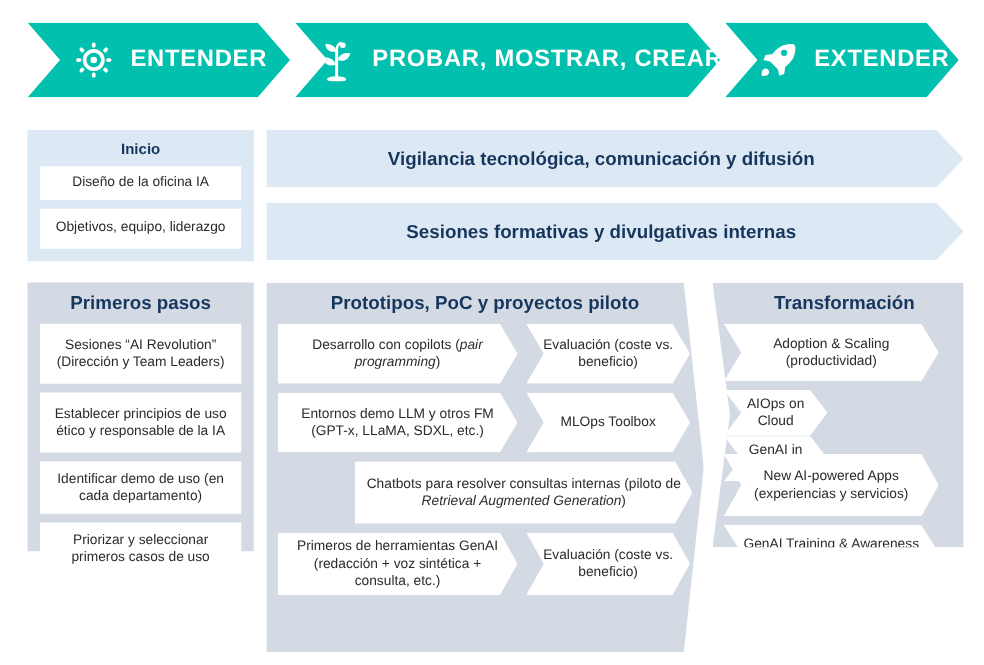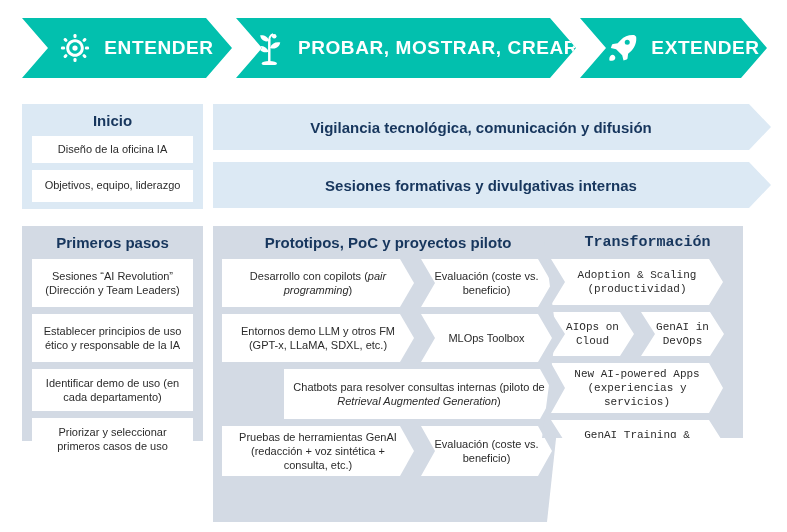--- a/index.html
+++ b/index.html
@@ -64,21 +64,21 @@
     position: absolute;
     left: 22px; top: 104px;
     width: 181px; height: 105px;
     background: #dce9f4;
     box-sizing: border-box;
     padding: 8px 10px;
   }
   .inicio-title {
     text-align: center;
     color: #17365d;
-    font-size: 15px;
+    font-size: 12px;
     font-weight: bold;
     margin-bottom: 7px;
   }
   .inicio-box {
     background: #ffffff;
     color: #2b2b2b;
     font-size: 11px;
     text-align: center;
     line-height: 1.25;
     padding: 5px 4px;
@@ -113,22 +113,22 @@
   
   .col {
     position: absolute;
     top: 226px;
     background: #d3dae4;
     box-sizing: border-box;
   }
   .col-left   { left: 22px;  width: 181px; height: 215px; padding: 8px 10px; }
   .col-mid    { left: 213px; width: 350px; height: 296px; padding: 8px 9px;
                 clip-path: polygon(0 0, calc(100% - 16px) 0, 100% 50%, calc(100% - 16px) 100%, 0 100%); }
-  .col-right  { left: 542px; width: 201px; height: 212px; padding: 8px 9px;
-                clip-path: polygon(0 0, 100% 0, 100% 100%, 0 100%, 14px 50%); font-family: Liberation Mono, monospace; }
+  .col-right  { left: 570px; width: 201px; height: 212px; padding: 8px 9px;
+                clip-path: polygon(0 0, 100% 0, 100% 100%, 0 100%, 14px 50%); }
 
   .col-title {
     text-align: center;
     color: #17365d;
     font-size: 15px;
     font-weight: bold;
     margin-bottom: 8px;
   }
   .col-right .col-title { padding-left: 10px; }
 
@@ -179,21 +179,21 @@
   .w-dev   { width: 192px; }
   .w-ev    { width: 131px; }
   .w-ent   { width: 192px; }
   .w-mlops { width: 131px; }
   .w-chat  { width: 270px; }
   .indent  { margin-left: 62px; }
 
   .r-box    { width: 172px; }
   .r-half   { width: 83px; }
   .rt-r1 { height: 46px; }
-  .rt-r2 { height: 44px; }
+  .rt-r2 { height: 44px; flex-direction: column; }
   .rt-r3 { height: 50px; }
   .rt-r4 { height: 44px; }
 
   em { font-style: italic; }
 </style>
 </head>
 <body>
 
 <div class="header-band">
 
@@ -285,21 +285,21 @@
     <div class="wchev mid w-mlops">MLOps Toolbox</div>
   </div>
 
   <div class="row mid-r3 indent">
     <div class="wchev tail w-chat">
       <span><span>Chatbots para resolver consultas internas (piloto de </span><em>Retrieval Augmented Generation</em><span>)</span></span>
     </div>
   </div>
 
   <div class="row mid-r4">
-    <div class="wchev tail w-dev">Pruebas de herramientas GenAI (redacción + voz sintética + consulta, etc.)</div>
+    <div class="wchev tail w-dev">Primeros de herramientas GenAI (redacción + voz sintética + consulta, etc.)</div>
     <div class="gap"></div>
     <div class="wchev mid w-ev">Evaluación (coste vs. beneficio)</div>
   </div>
 </div>
 
 <div class="col col-right">
   <div class="col-title">Transformación</div>
 
   <div class="row rt-r1">
     <div class="wchev mid r-box">Adoption &amp; Scaling (productividad)</div>

